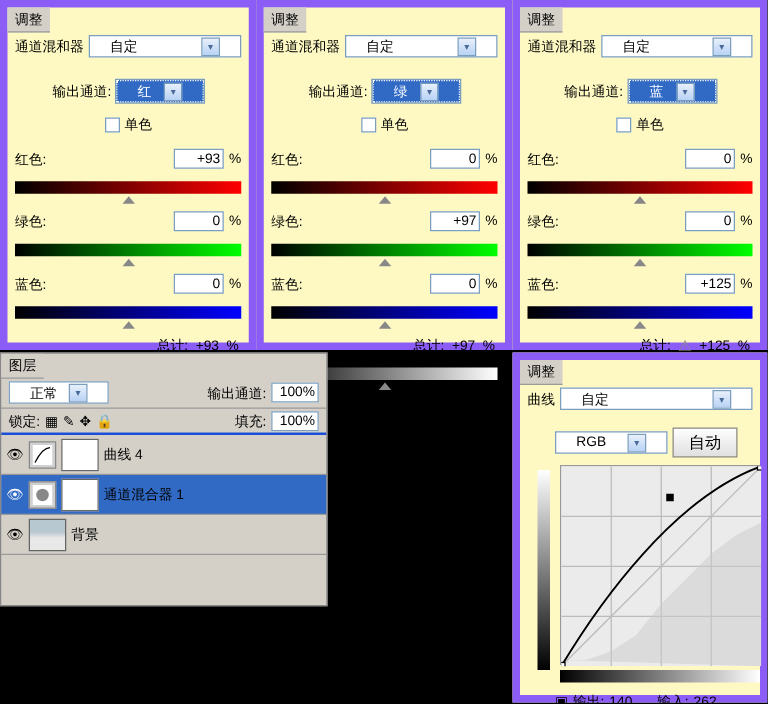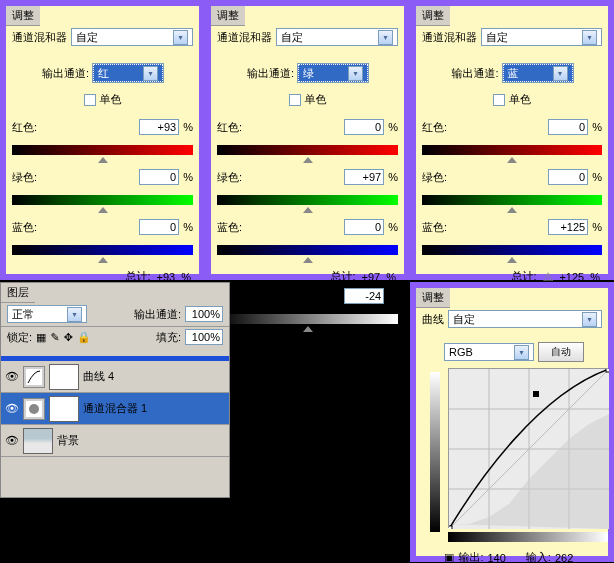--- a/index.html
+++ b/index.html
@@ -1,36 +1,36 @@
 <!DOCTYPE html>
 <html><head>
 <meta charset="utf-8">
 <style>
 *{margin:0;padding:0;box-sizing:border-box;font-family:"Microsoft YaHei",SimSun,sans-serif;font-size:11px}
 body{background:#000;width:614px;height:563px;position:relative;overflow:hidden}
 .panel{position:absolute;background:#fef9c3;border:6px solid #8b5cf6}
 .tab{background:#d4d0c8;border-bottom:1px solid #999;padding:2px 6px;display:inline-block;font-size:11px}
 .row{display:flex;align-items:center;padding:2px 6px;gap:4px}
 .label{font-size:11px;color:#000;white-space:nowrap}
-.dropdown{background:#fff;border:1px solid #7b9ebd;height:18px;padding:1px 4px;display:flex;align-items:center;justify-content:space-between;flex:1;min-width:60px}
+.dropdown{background:#fff;border:1px solid #7b9ebd;height:18px;padding:1px 16px;display:flex;align-items:center;justify-content:space-between;flex:1;min-width:60px}
 .dropdown.sel{background:#316ac5;color:#fff;border:1px dotted #fff;outline:1px solid #7b9ebd}
 .dd-arrow{width:15px;height:15px;background:linear-gradient(#e8f0fb,#b8d2f5);border:1px solid #7b9ebd;display:flex;align-items:center;justify-content:center;font-size:8px;color:#4a6a99;margin-left:4px}
 .input{background:#fff;border:1px solid #7b9ebd;width:40px;height:16px;text-align:right;padding:0 2px;font-size:11px}
 .cb{width:12px;height:12px;background:#fff;border:1px solid #7b9ebd}
 .gradient{height:10px;flex:1;position:relative;margin-top:6px}
 .gradient::after{content:"";position:absolute;bottom:-8px;left:50%;transform:translateX(-50%);width:0;height:0;border-left:5px solid transparent;border-right:5px solid transparent;border-bottom:6px solid #888}
 .g-red{background:linear-gradient(90deg,#000,#f00)}
 .g-green{background:linear-gradient(90deg,#000,#0f0)}
 .g-blue{background:linear-gradient(90deg,#000,#00f)}
 .g-gray{background:linear-gradient(90deg,#000,#fff)}
 .slider-row{padding:2px 6px 12px}
 .total-row{display:flex;justify-content:flex-end;align-items:center;padding:2px 8px;gap:6px}
-.btn{background:linear-gradient(#fefefe,#e0e0e0);border:1px solid #888;padding:2px 12px;font-size:10px}
+.btn{background:linear-gradient(#fefefe,#e0e0e0);border:1px solid #888;padding:2px 12px;font-size:13px}
 .curve-box{background:#e8e8e8;border:1px solid #999;position:relative;margin:4px}
-.layers{position:absolute;left:0;top:282px;width:230px;background:#d4d0c8;border:1px solid #888}
+.layers{position:absolute;left:0;top:282px;width:262px;background:#d4d0c8;border:1px solid #888}
 .layer-row{display:flex;align-items:center;height:32px;border-bottom:1px solid #999;padding:0 4px;gap:4px}
 .layer-row.sel{background:#316ac5;color:#fff}
 .eye{width:14px;text-align:center}
 .thumb{width:30px;height:26px;background:#fff;border:1px solid #666}
 .thumb-img{width:30px;height:26px;background:linear-gradient(#b8c8d0 40%,#e8e8e8 60%);border:1px solid #666}
 .small-icon{width:22px;height:22px;background:#d0d0d0;border:1px solid #888;display:flex;align-items:center;justify-content:center}
 .warn{color:#888;font-size:12px}
 .percent{font-size:11px}
 </style>
 </head>
@@ -144,26 +144,20 @@
       <span class="percent">%</span>
     </div>
   <div class="slider-row">
       <div class="gradient g-blue"></div>
     </div>
   <div class="total-row">
       <span class="label">总计:</span>
       <span class="label">+97</span>
       <span class="percent">%</span>
     </div>
-  <div class="row">
-      <span class="label">常数:</span>
-      <span style="flex:1"></span>
-      <input class="input" value="-24" style="">
-      <span class="percent">%</span>
-    </div>
   <div class="slider-row">
       <div class="gradient g-gray"></div>
     </div>
 </div>
 
 <div class="panel" style="left:410px;top:0;width:204px;height:280px">
   <div class="tab">调整</div>
   <div class="row">
     <span class="label">通道混和器</span>
     <div class="dropdown">
@@ -230,21 +224,21 @@
   <div class="tab">图层</div>
   <div class="row" style="border-bottom:1px solid #999;padding-bottom:3px">
     <div class="dropdown" style="flex:0 0 80px">
         <span>正常</span>
         <span class="dd-arrow">▾</span>
       </div>
     <span style="flex:1"></span>
     <span class="label">输出通道:</span>
     <input class="input" style="width: 38px;" value="100%">
   </div>
-  <div class="row" style="border-bottom:5px solid #1d4ed8;padding-bottom:11px">
+  <div class="row" style="border-bottom:2px solid #1d4ed8;padding-bottom:1px">
     <span class="label">锁定:</span>
     <span>▦</span>
     <span>✎</span>
     <span>✥</span>
     <span>🔒</span>
     <span style="flex:1"></span>
     <span class="label">填充:</span>
     <input class="input" style="width: 38px;" value="100%">
   </div>
   <div class="layer-row">

